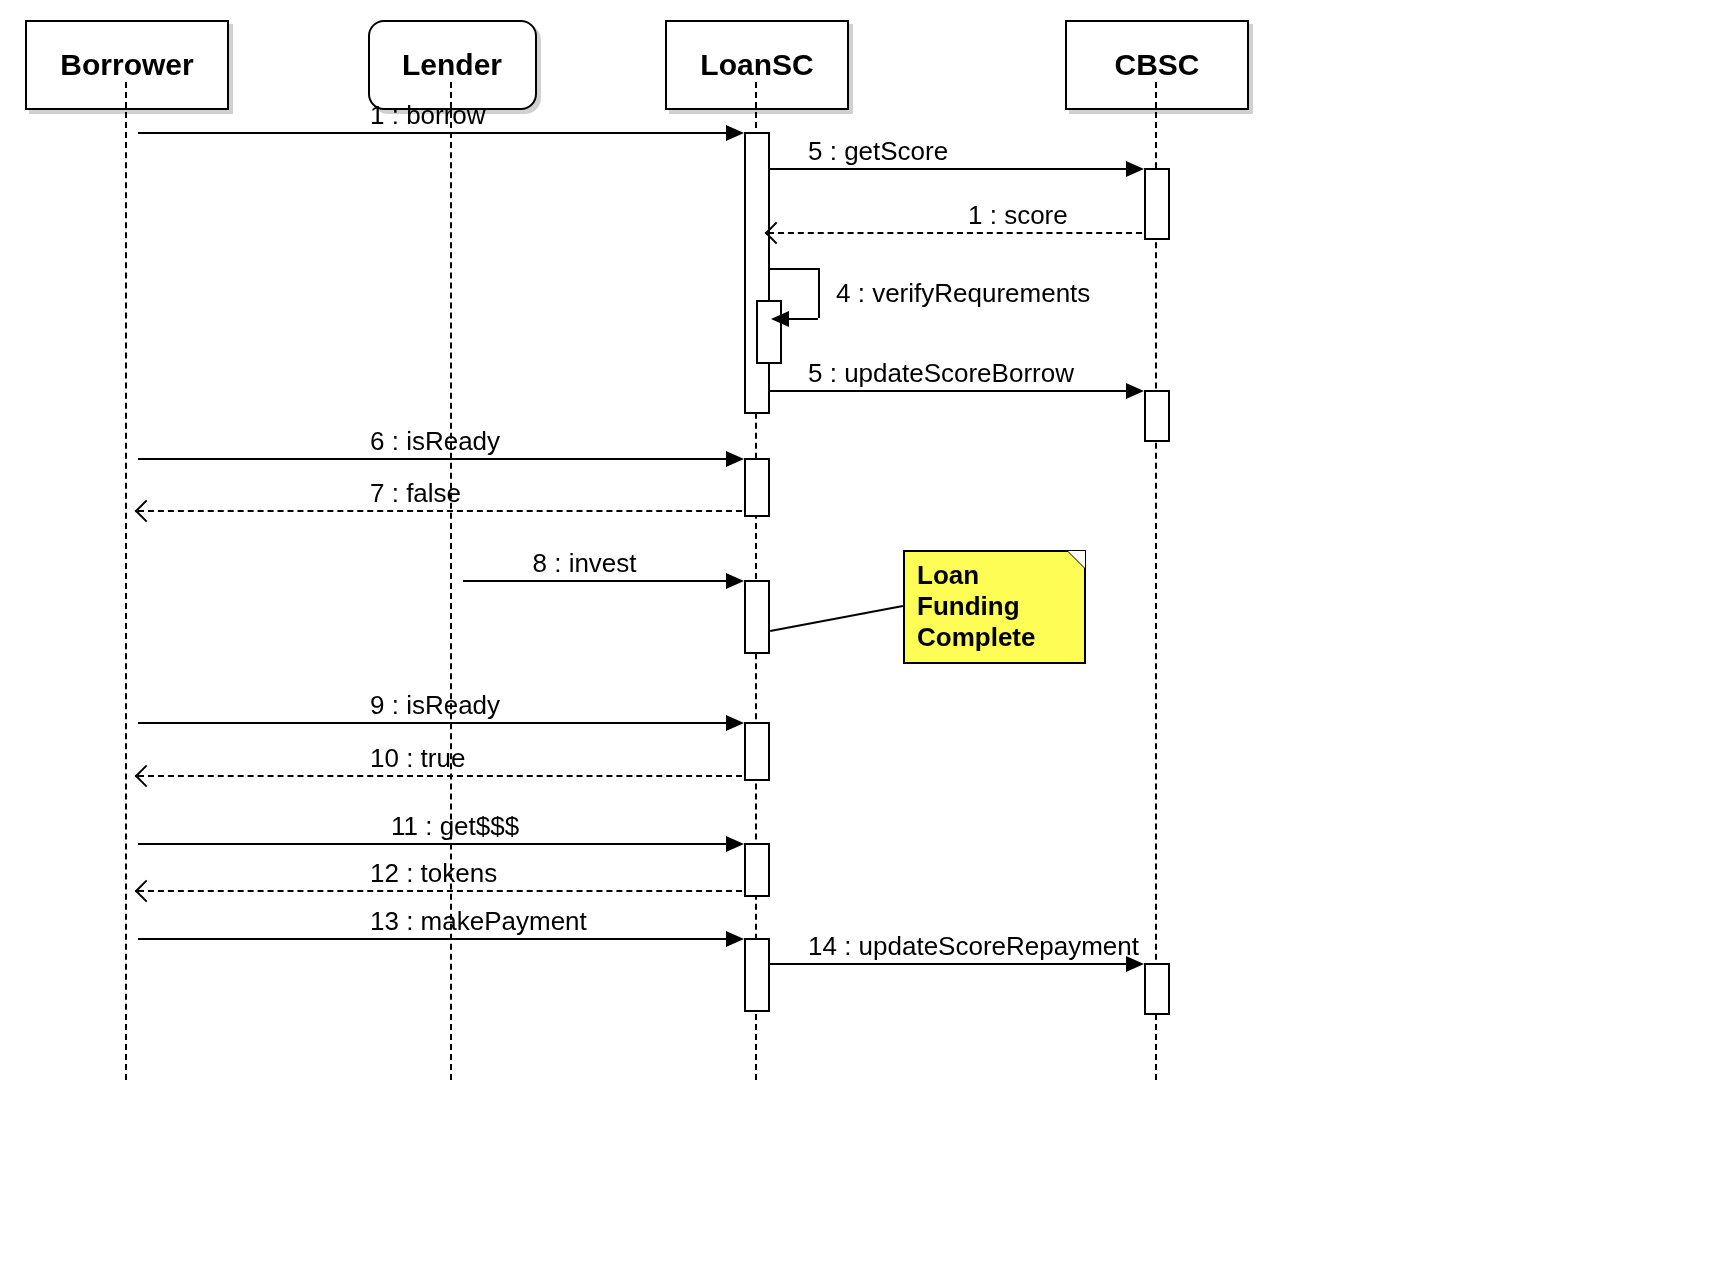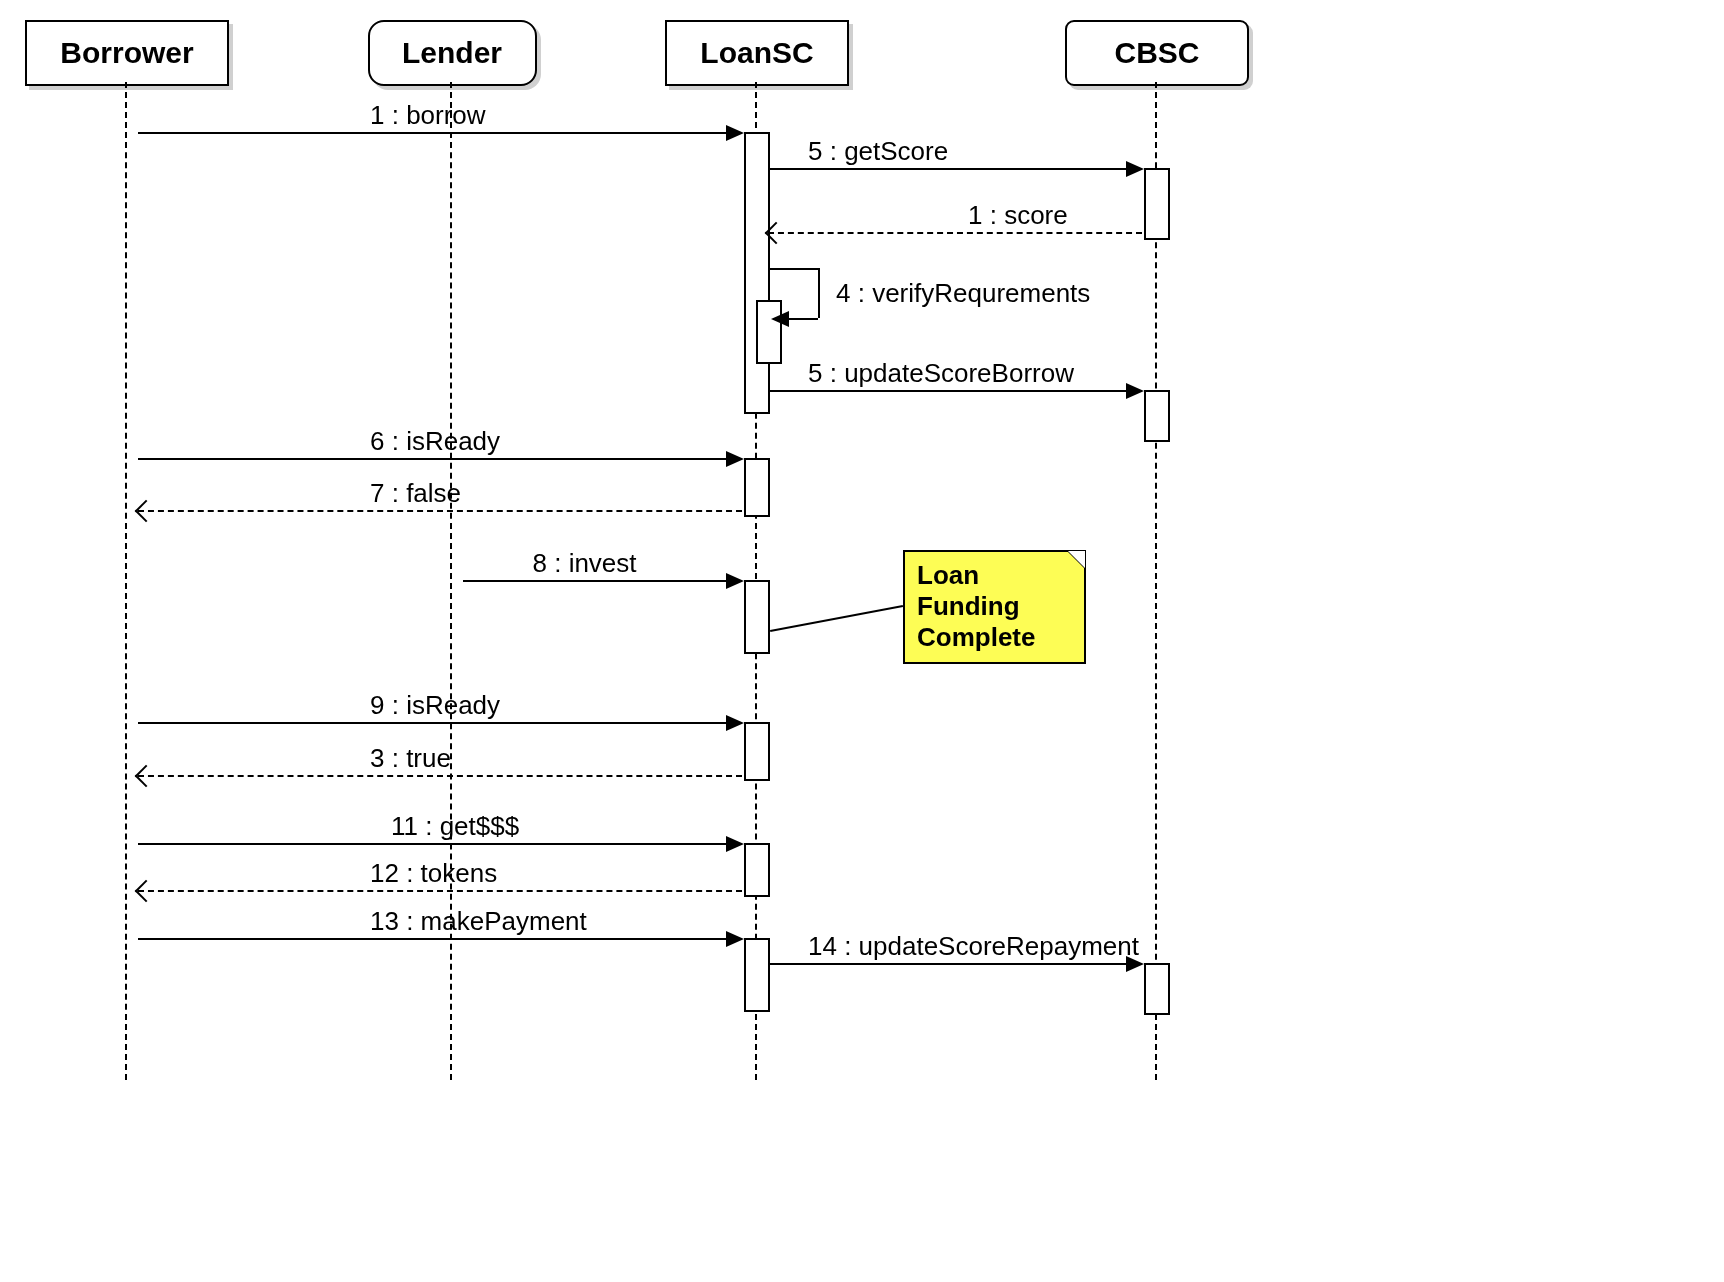--- a/index.html
+++ b/index.html
@@ -10,21 +10,21 @@
   }
   .diagram {
     position: relative;
     width: 1684px;
     height: 1242px;
   }
   .participant {
     position: absolute;
     border: 2.5px solid #000;
     background: #fff;
-    padding: 14px 0;
+    padding: 26px 0;
     font-weight: bold;
     font-size: 30px;
     text-align: center;
     box-shadow: 4px 4px 0 #d0d0d0;
   }
   .lifeline {
     position: absolute;
     border-left: 2px dashed #000;
     width: 0;
   }
@@ -108,21 +108,21 @@
 </head>
 <body>
 
 <div class="diagram" id="diagram">
     <div class="participant" style="left: 5px; top: 0px; width: 200px;">Borrower</div>
     <div class="lifeline" style="left: 105px; top: 62px; height: 998px;"></div>
     <div class="participant" style="left: 347.5px; top: 0px; width: 165px; border-radius: 16px;">Lender</div>
     <div class="lifeline" style="left: 430px; top: 62px; height: 998px;"></div>
     <div class="participant" style="left: 645px; top: 0px; width: 180px;">LoanSC</div>
     <div class="lifeline" style="left: 735px; top: 62px; height: 998px;"></div>
-    <div class="participant" style="left: 1045px; top: 0px; width: 180px; border-radius: 9px;">CBSC</div>
+    <div class="participant" style="left: 1045px; top: 0px; width: 180px;">CBSC</div>
     <div class="lifeline" style="left: 1135px; top: 62px; height: 998px;"></div>
     <div class="activation" style="left: 724px; top: 112px; height: 278px;"></div>
     <div class="activation" style="left: 736px; top: 280px; height: 60px;"></div>
     <div class="activation" style="left: 1124px; top: 148px; height: 68px;"></div>
     <div class="activation" style="left: 1124px; top: 370px; height: 48px;"></div>
     <div class="activation" style="left: 724px; top: 438px; height: 55px;"></div>
     <div class="activation" style="left: 724px; top: 560px; height: 70px;"></div>
     <div class="activation" style="left: 724px; top: 702px; height: 55px;"></div>
     <div class="activation" style="left: 724px; top: 823px; height: 50px;"></div>
     <div class="activation" style="left: 724px; top: 918px; height: 70px;"></div>
@@ -151,21 +151,21 @@
     <div class="arrow-head-open-l" style="top: 483px; left: 118px;"></div>
     <div class="msg-label" style="top: 458px; left: 350px;">7 : false</div>
     <div class="arrow-line" style="left: 443px; top: 560px; width: 279px;"></div>
     <div class="arrow-head-solid-r" style="top: 553px; left: 706px;"></div>
     <div class="msg-label" style="top: 528px; left: 512.5px;">8 : invest</div>
     <div class="arrow-line" style="left: 118px; top: 702px; width: 604px;"></div>
     <div class="arrow-head-solid-r" style="top: 695px; left: 706px;"></div>
     <div class="msg-label" style="top: 670px; left: 350px;">9 : isReady</div>
     <div class="arrow-line dashed" style="left: 118px; top: 755px; width: 604px;"></div>
     <div class="arrow-head-open-l" style="top: 748px; left: 118px;"></div>
-    <div class="msg-label" style="top: 723px; left: 350px;">3 : true</div>
+    <div class="msg-label" style="top: 723px; left: 350px;">10 : true</div>
     <div class="arrow-line" style="left: 118px; top: 823px; width: 604px;"></div>
     <div class="arrow-head-solid-r" style="top: 816px; left: 706px;"></div>
     <div class="msg-label" style="top: 791px; left: 350px; margin-left: 21px;">11 : get$$$</div>
     <div class="arrow-line dashed" style="left: 118px; top: 870px; width: 604px;"></div>
     <div class="arrow-head-open-l" style="top: 863px; left: 118px;"></div>
     <div class="msg-label" style="top: 838px; left: 350px;">12 : tokens</div>
     <div class="arrow-line" style="left: 118px; top: 918px; width: 604px;"></div>
     <div class="arrow-head-solid-r" style="top: 911px; left: 706px;"></div>
     <div class="msg-label" style="top: 886px; left: 350px;">13 : makePayment</div>
     <div class="arrow-line" style="left: 748px; top: 943px; width: 374px;"></div>

